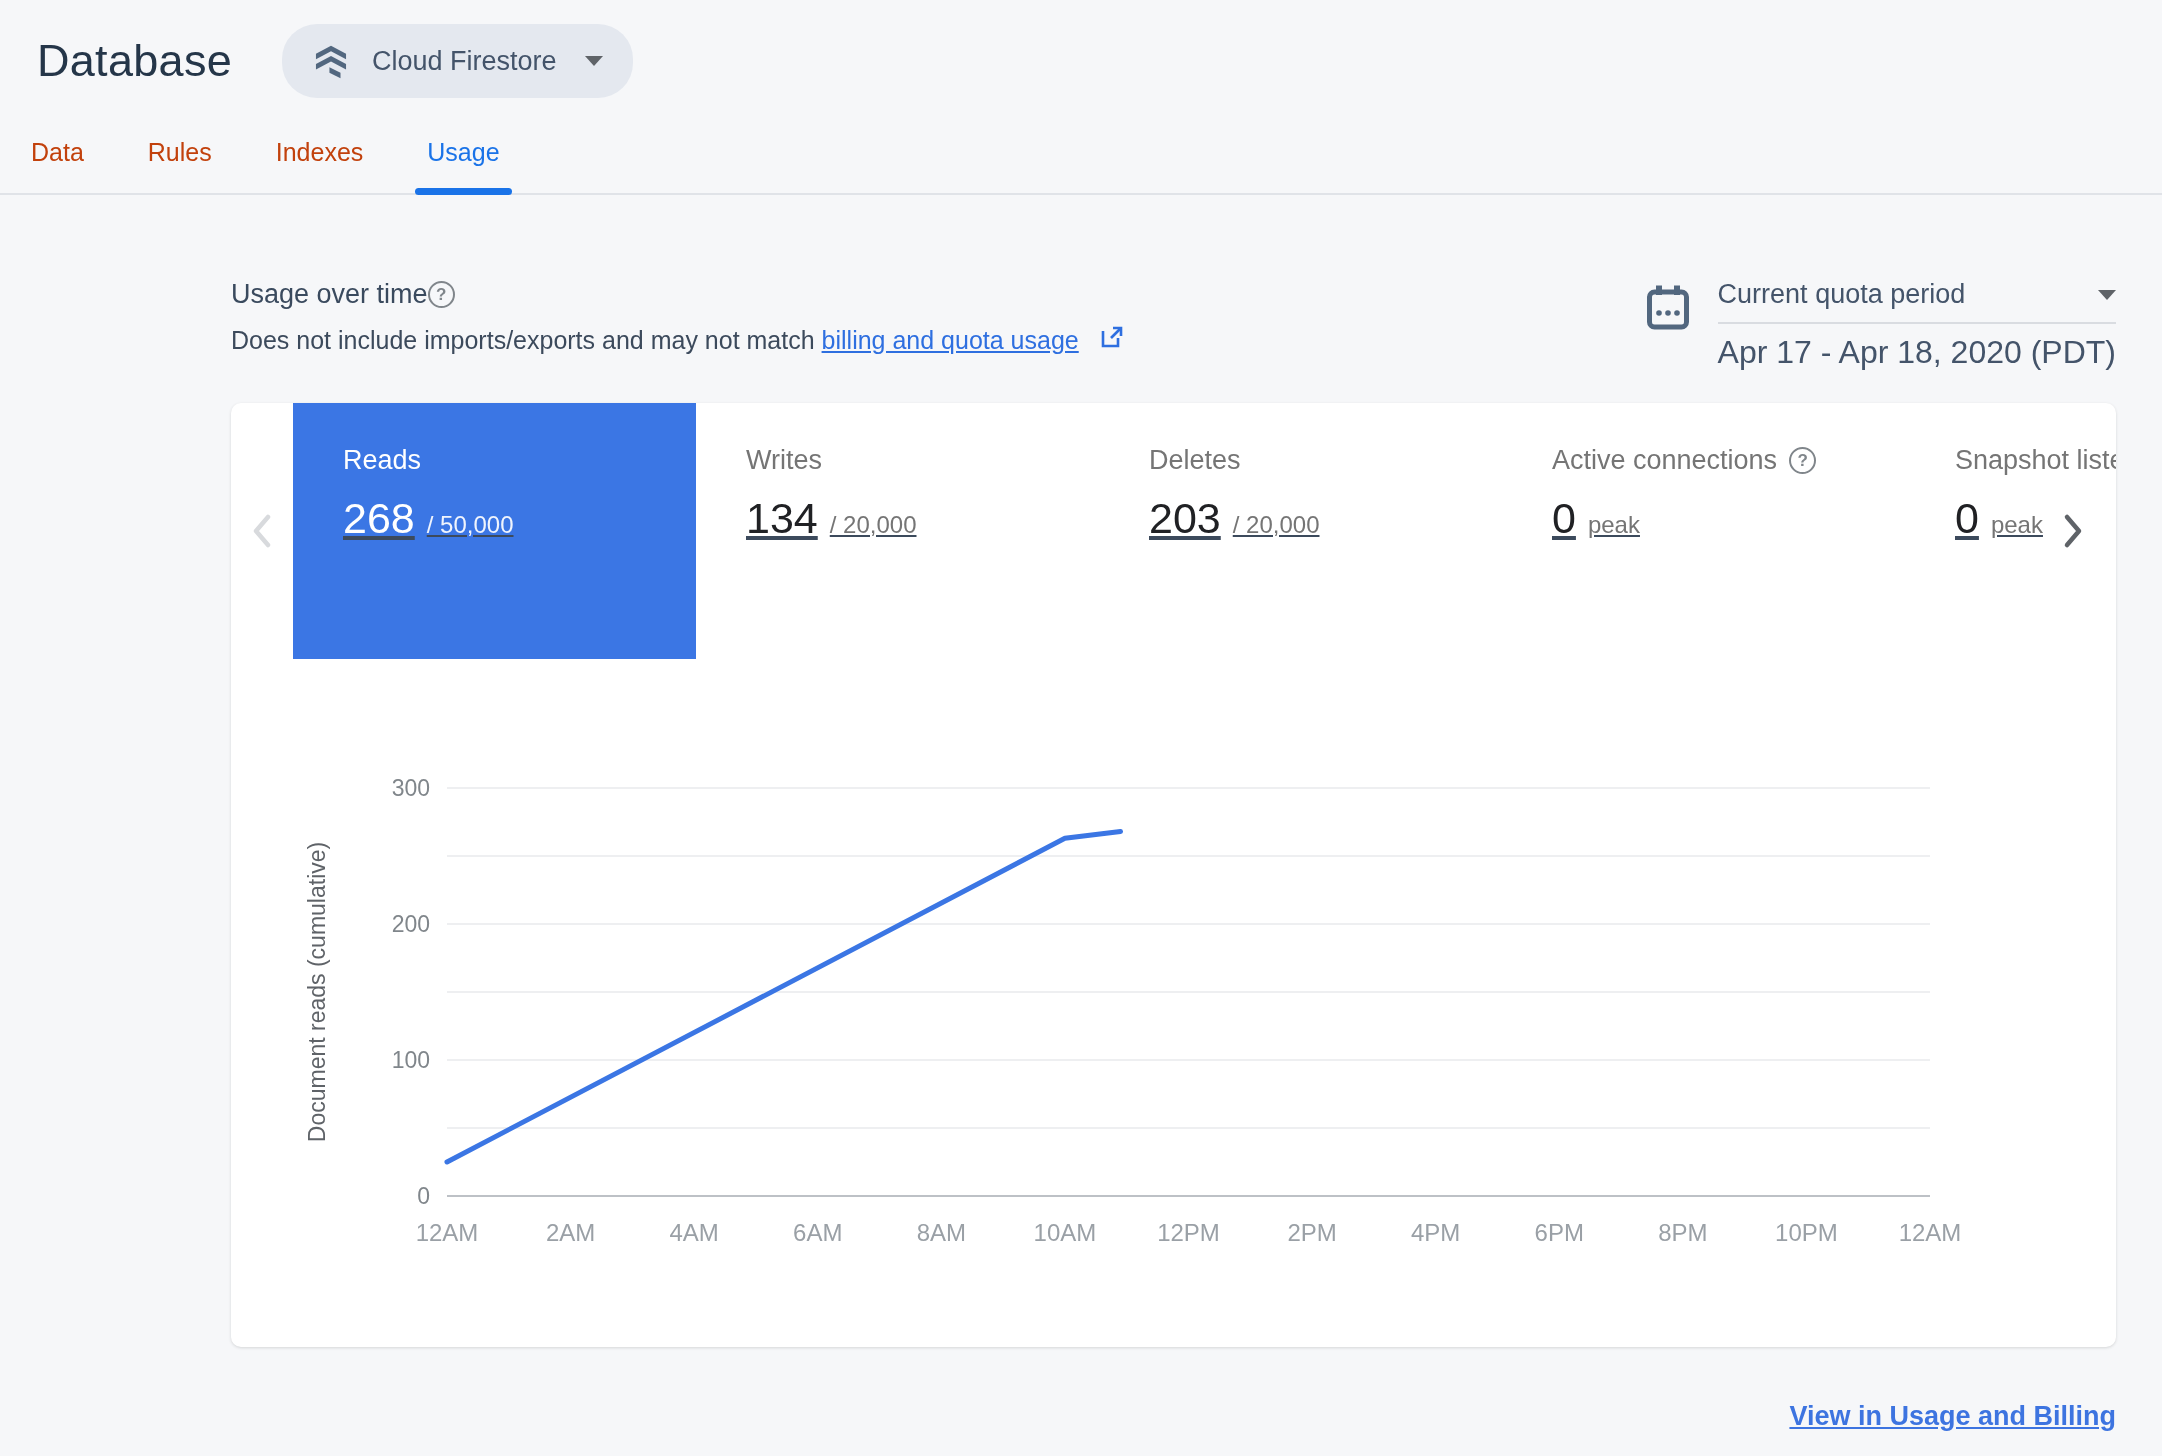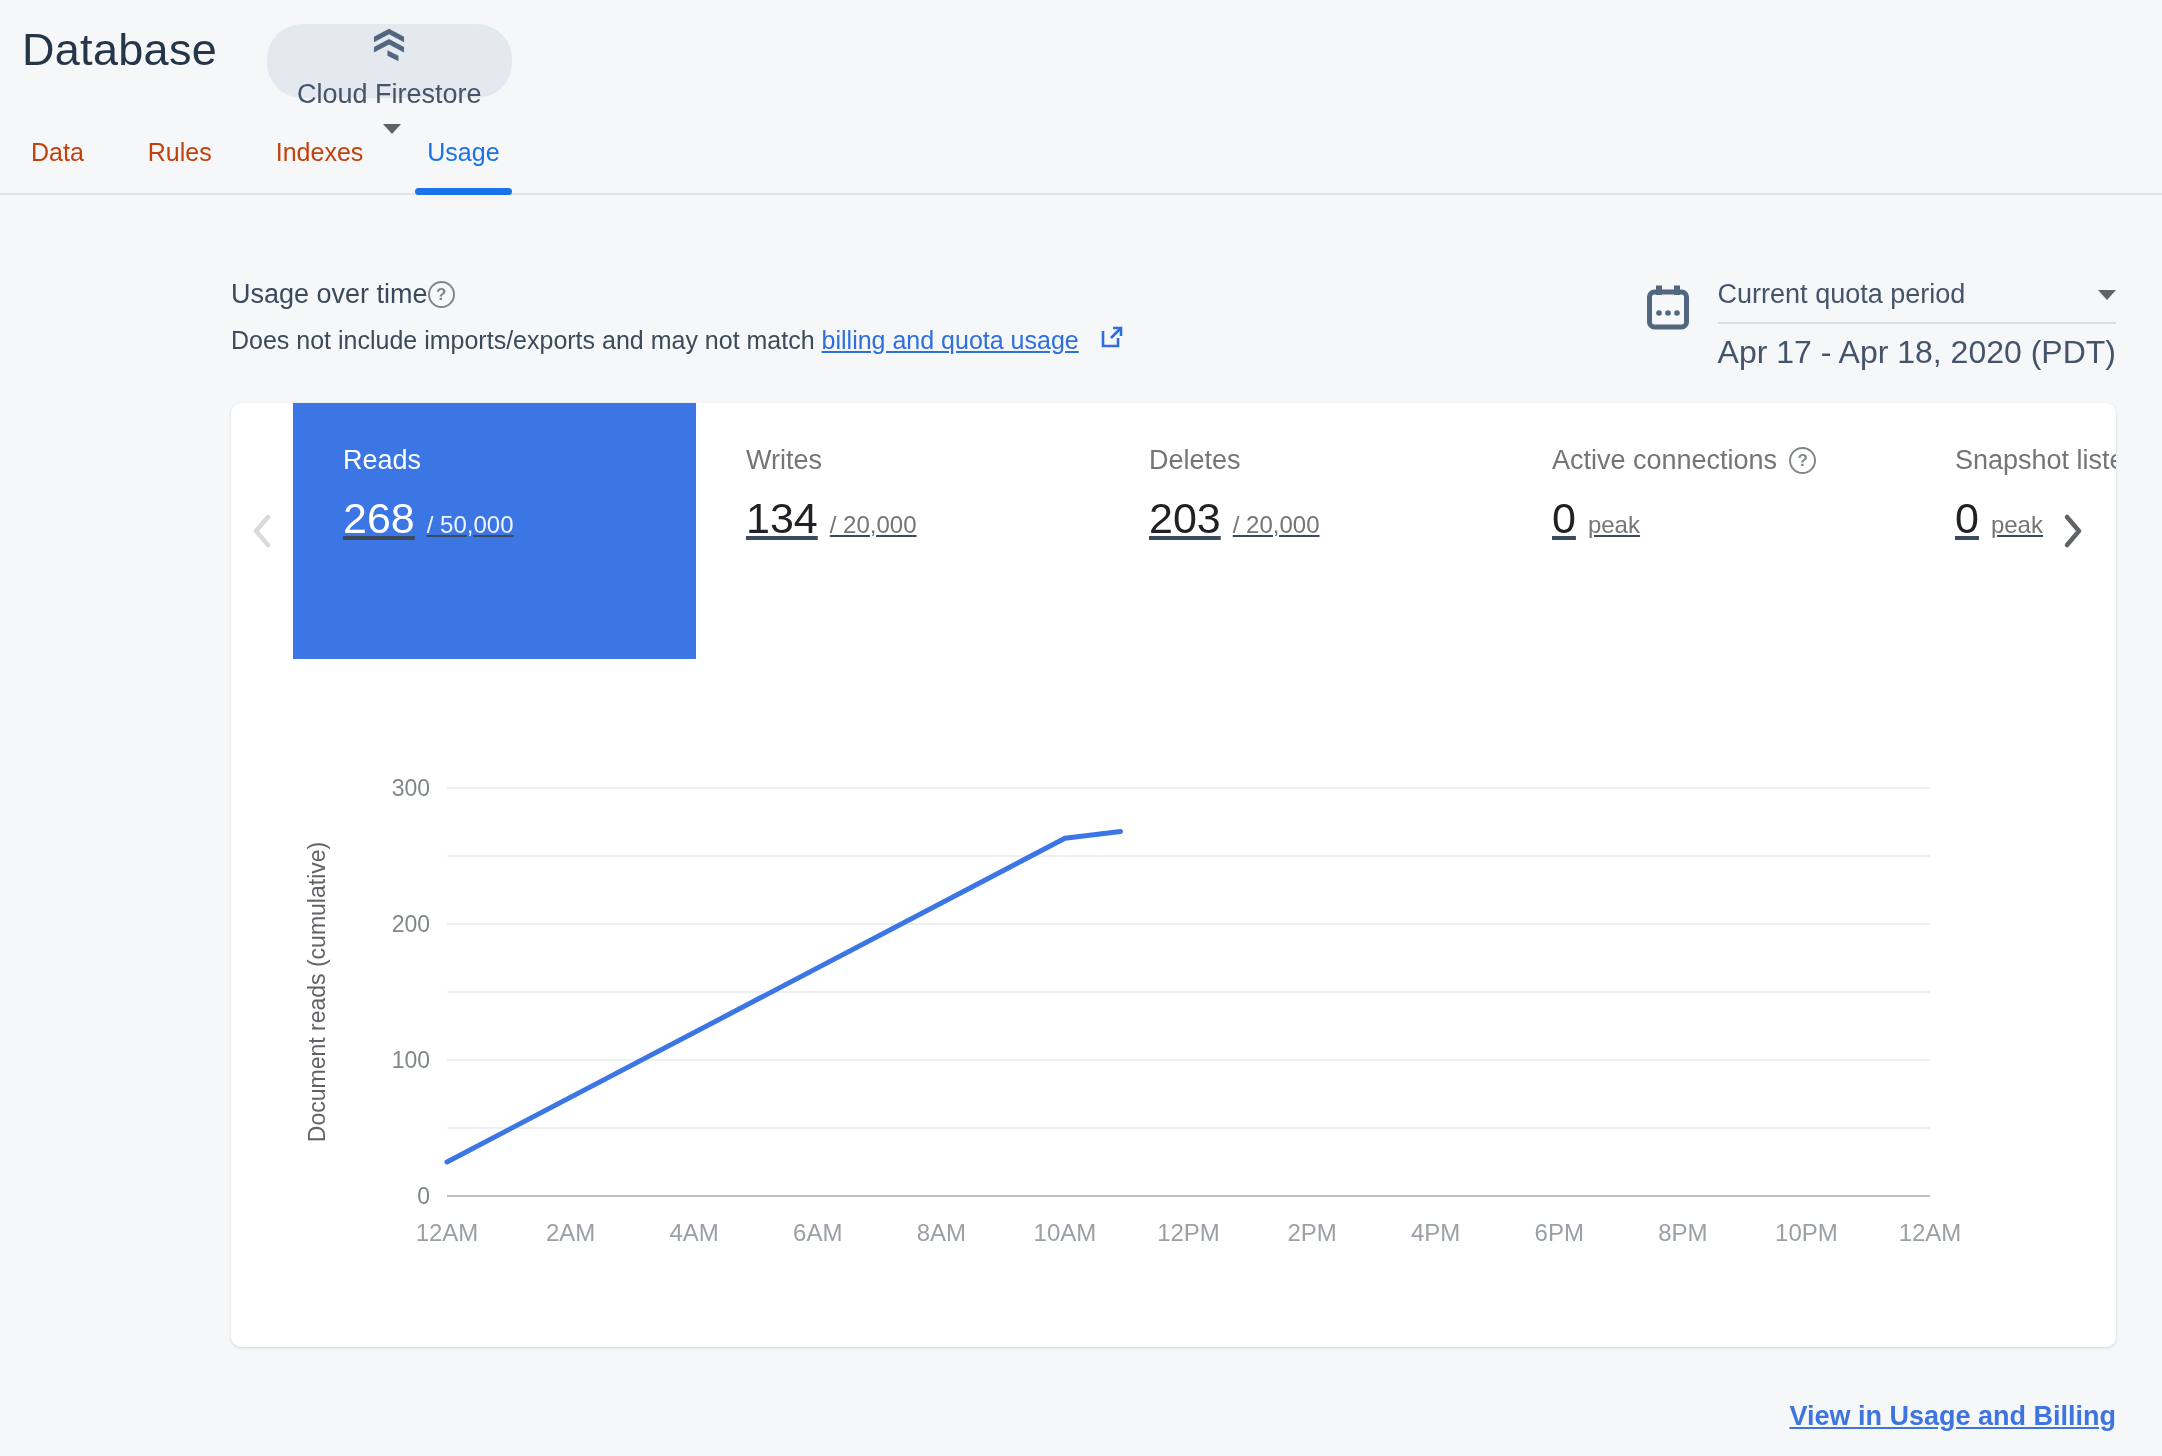--- a/index.html
+++ b/index.html
@@ -4,25 +4,25 @@
 <style>
   * { margin:0; padding:0; box-sizing:border-box; }
   html,body { width:2162px; height:1456px; }
   body {
     font-family:"Liberation Sans","DejaVu Sans",sans-serif;
     background:#f6f7f9; color:#3c4a5c; overflow:hidden;
   }
   .app { width:2162px; height:1456px; position:relative; }
 
   
-  .header { padding:24px 0 0 22px; display:flex; }
+  .header { padding:24px 0 0 37px; display:flex; align-items:center; }
   .page-title { font-size:45px; font-weight:400; color:#253649; letter-spacing:.3px; }
   .product-pill {
     margin-left:50px; height:74px; border-radius:35px; background:#e4e8ef;
-    display:flex; align-items:center; padding:0 30px; gap:14px; border:none; cursor:pointer;flex-direction:column;
+    display:flex; align-items:center; padding:0 30px; gap:22px; border:none; cursor:pointer;
   }
   .product-pill .pill-label { font-size:27px; color:#44546a; }
   .caret-down {
     width:0; height:0; border-left:9px solid transparent; border-right:9px solid transparent;
     border-top:10px solid #5f6368; margin-left:6px;
   }
 
   
   .tabs { margin-top:24px; padding-left:31px; display:flex; gap:64px; border-bottom:2px solid #e0e3e8; }
   .tab { font-size:25px; font-weight:500; color:#c2410c; padding:16px 0 26px; position:relative; cursor:pointer; }

